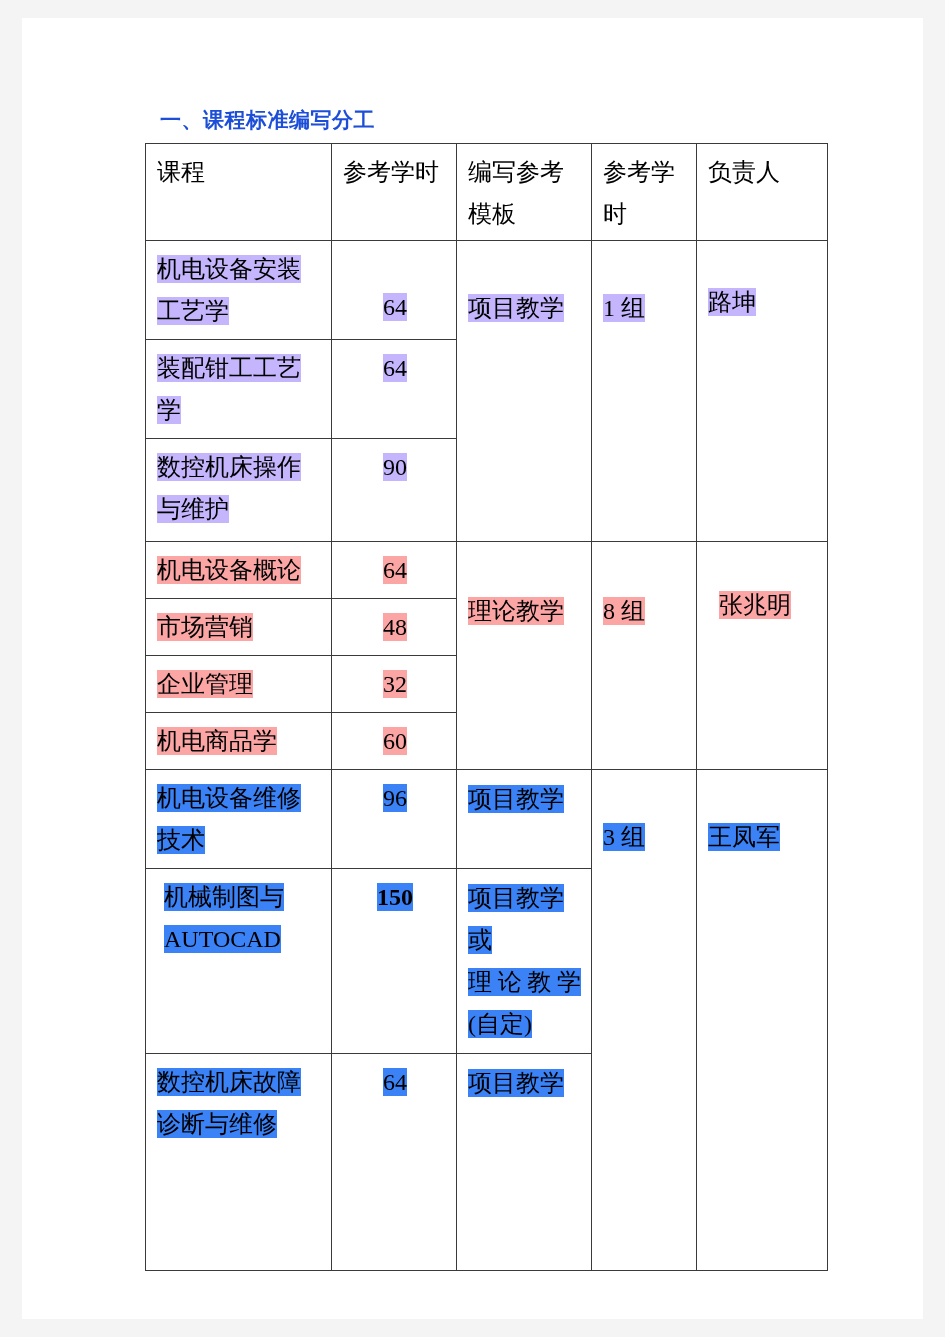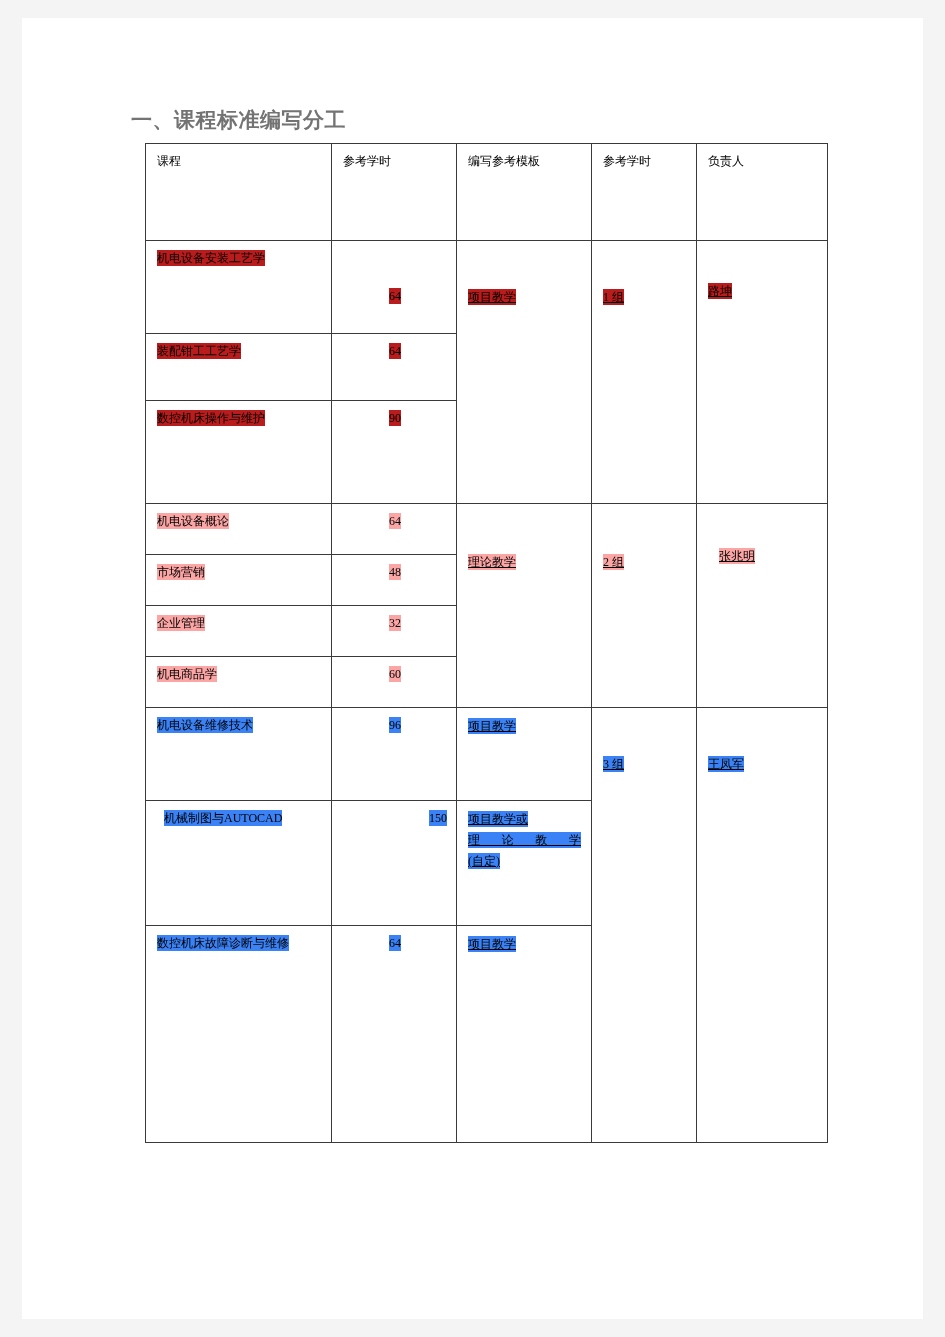--- a/index.html
+++ b/index.html
@@ -17,39 +17,39 @@
     position: absolute;
     left: 22px;
     top: 18px;
     width: 901px;
     height: 1301px;
     background: #ffffff;
     box-sizing: border-box;
   }
   .doc-title {
     position: absolute;
-    left: 109px;
+    left: 138px;
     top: 88px;
     font-size: 21px;
     font-weight: bold;
     letter-spacing: 0.5px;
-    color: #737373;
+    color: #1d4ed8;
     white-space: nowrap;
   }
   .tbl-wrap {
     position: absolute;
     left: 123px;
     top: 125px;
     width: 682px;
   }
   table.main {
     border-collapse: collapse;
     table-layout: fixed;
     width: 682px;
-    font-size: 12px;
+    font-size: 24px;
     color: #000;
   }
   table.main td {
     border: 1px solid #3a3a3a;
     vertical-align: top;
     padding: 0;
     line-height: 1.75;
   }
   .c1 { width: 186px; }
   .c2 { width: 125px; }
@@ -67,32 +67,31 @@
   .ctr { }
   .lft { text-align: left; }
   .jst { text-align: justify; text-align-last: justify; }
 
   
   .hl {
     padding: 1px 0;
     box-decoration-break: clone;
     -webkit-box-decoration-break: clone;
   }
-  .m { background: #b91c1c; }
+  .m { background: #c4b5fd; }
   .y { background: #fca5a5; }
   .g { background: #3b82f6; }
   .tpl-cell {
     vertical-align: top;
-    text-decoration: underline;
   }
   .tpl-cell .inner {
     padding: 8px 10px 8px 11px;
   }
   .num { text-align: center; }
-  .num-left { text-align: right; padding-left: 11px; }
+  .num-left { text-align: center; padding-left: 11px; font-weight: bold; }
 </style>
 </head>
 <body>
 
 <div class="page">
 
   <div class="doc-title">一、课程标准编写分工</div>
 
   <div class="tbl-wrap">
     <table class="main">
@@ -163,21 +162,21 @@
           <td style="height:50px">
             <div class="cellpad ctr"><span class="hl y">机电设备概论</span></div>
           </td>
           <td>
             <div class="cellpad num"><span class="hl y">64</span></div>
           </td>
           <td rowspan="4" class="tpl-cell">
             <div class="inner ctr" style="padding-top:48px"><span class="hl y">理论教学</span></div>
           </td>
           <td rowspan="4" class="tpl-cell">
-            <div class="inner ctr" style="padding-top:48px"><span class="hl y">2 组</span></div>
+            <div class="inner ctr" style="padding-top:48px"><span class="hl y">8 组</span></div>
           </td>
           <td rowspan="4" class="tpl-cell">
             <div class="inner ctr" style="padding-top:42px;padding-left:22px;padding-right:8px"><span class="hl y">张兆明</span></div>
           </td>
         </tr>
 
         <tr>
           <td style="height:50px">
             <div class="cellpad ctr"><span class="hl y">市场营销</span></div>
           </td>

